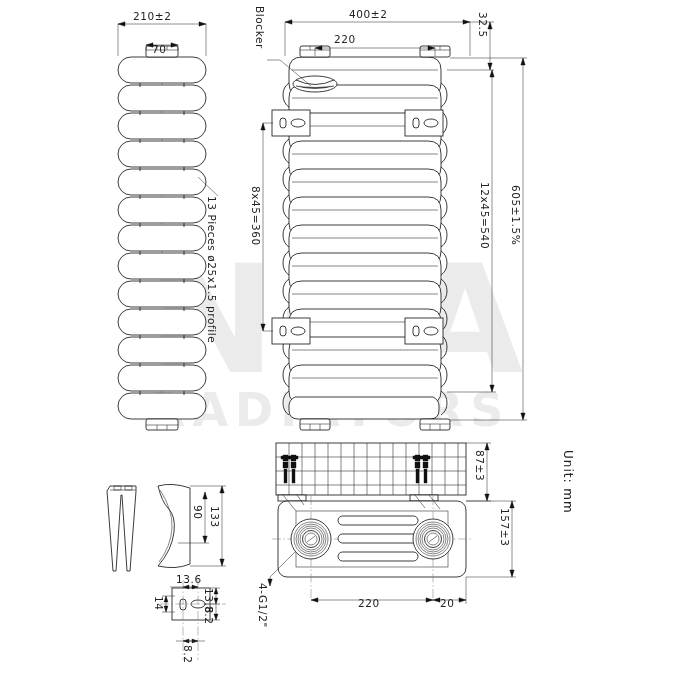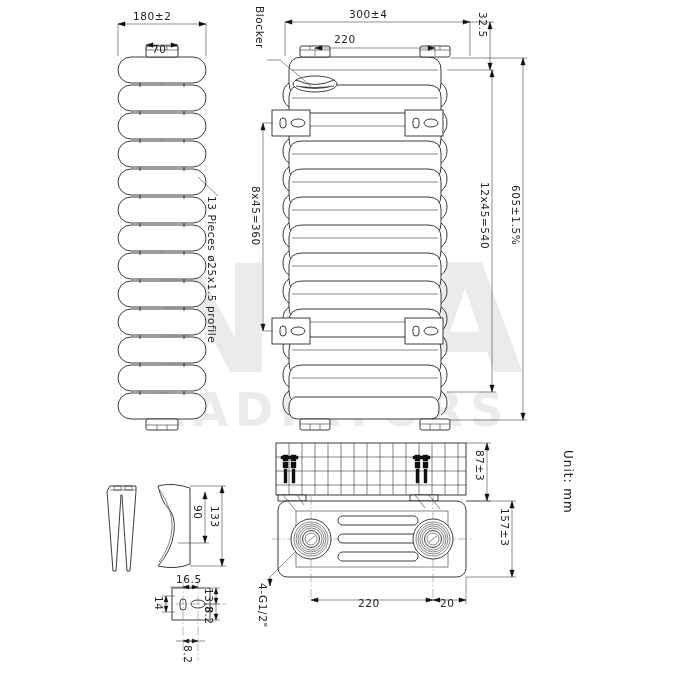--- a/index.html
+++ b/index.html
@@ -431,25 +431,25 @@
       <line class="dim" x1="162" y1="612" x2="175" y2="612"></line>
 
       <line class="dim" x1="183" y1="641" x2="198" y2="641"></line>
       <path class="fillk" d="M183 641 l6 -2 v4 z"></path>
       <path class="fillk" d="M198 641 l-6 -2 v4 z"></path>
       <line class="dim" x1="176" y1="641" x2="205" y2="641"></line>
     </g>
 
   </svg>
 
-  <div class="dimtext" style="left:133px;top:10px;">180±2</div>
+  <div class="dimtext" style="left:133px;top:10px;">210±2</div>
 
   <div class="dimtext" style="left:152px;top:31px;margin-top:12px;">70</div>
 
-  <div class="dimtext" style="left:349px;top:8px;">300±4</div>
+  <div class="dimtext" style="left:349px;top:8px;">400±2</div>
 
   <div class="dimtext" style="left:334px;top:33px;">220</div>
 
   <div class="dimtext rot90" style="left:489px;top:12px;">32.5</div>
 
   <div class="dimtext rot90" style="left:522px;top:185px;">605±1.5%</div>
 
   <div class="dimtext rot90" style="left:491px;top:182px;">12x45=540</div>
 
   <div class="dimtext rot90" style="left:262px;top:186px;">8x45=360</div>
@@ -465,21 +465,21 @@
   <div class="dimtext" style="left:358px;top:597px;">220</div>
 
   <div class="dimtext" style="left:440px;top:597px;">20</div>
 
   <div class="dimtext rot90" style="left:269px;top:583px;">4-G1/2"</div>
 
   <div class="dimtext rot90" style="left:204px;top:505px;">90</div>
 
   <div class="dimtext rot90" style="left:221px;top:506px;">133</div>
 
-  <div class="dimtext" style="left:176px;top:573px;">16.5</div>
+  <div class="dimtext" style="left:176px;top:573px;">13.6</div>
 
   <div class="dimtext rot90" style="left:215px;top:588px;">13.8</div>
 
   <div class="dimtext rot90" style="left:215px;top:606px;">8.2</div>
 
   <div class="dimtext rot90" style="left:165px;top:596px;">14</div>
 
   <div class="dimtext rot90" style="left:194px;top:645px;">8.2</div>
 
   <div class="dimtext rot90" style="left:575px;top:450px;font-size:12px;letter-spacing:1px;">Unit: mm</div>

